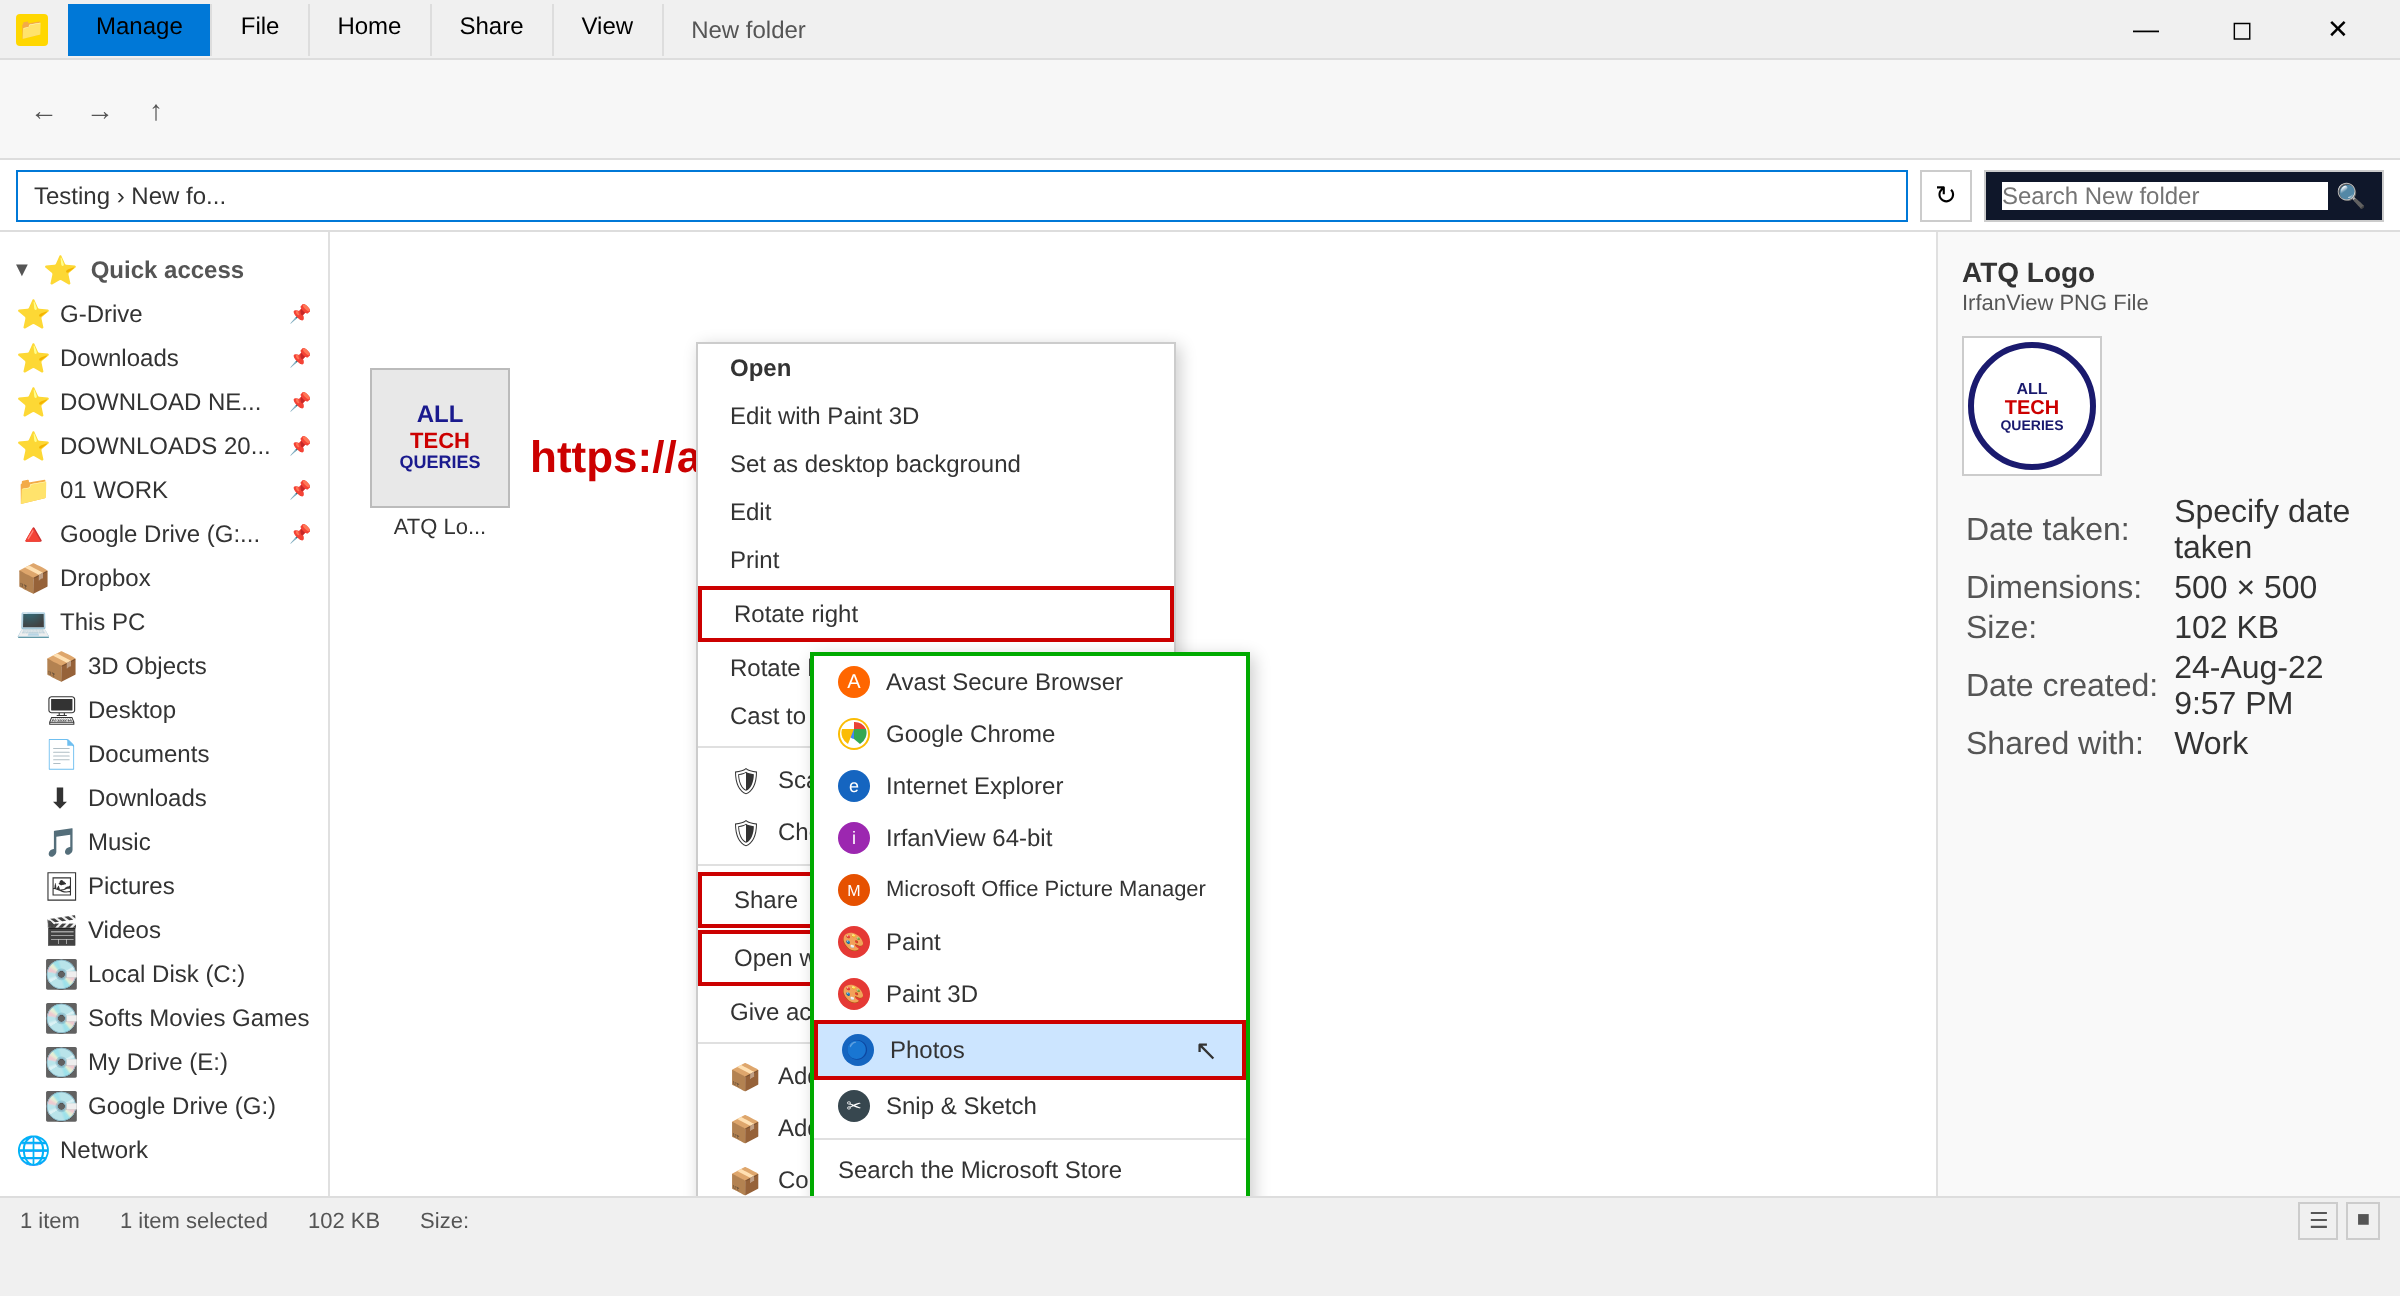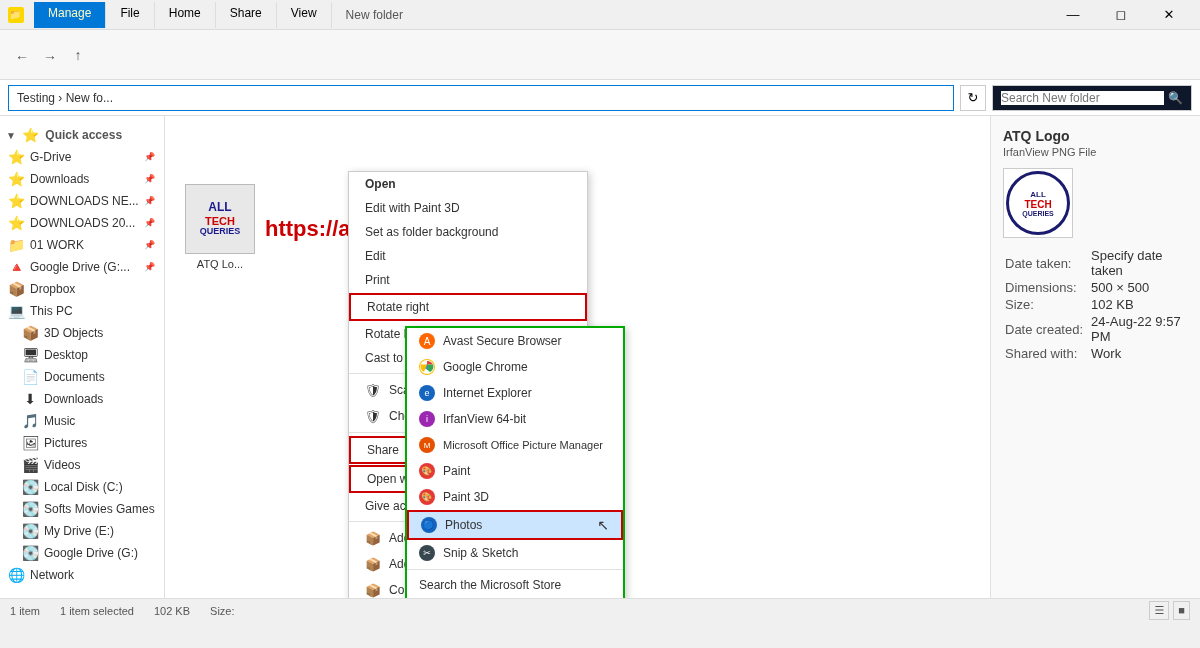--- a/index.html
+++ b/index.html
@@ -6,21 +6,21 @@
     body { font-family: 'Segoe UI', sans-serif; font-size: 12px; background: #f0f0f0; width: 1200px; height: 648px; overflow: hidden; position: relative; }
 
     
     .title-bar { height: 30px; background: #f0f0f0; display: flex; align-items: center; justify-content: space-between; padding: 0 8px; border-bottom: 1px solid #ddd; }
     .title-bar-left { display: flex; align-items: center; gap: 6px; }
     .title-controls { display: flex; gap: 2px; }
     .title-btn { width: 46px; height: 30px; display: flex; align-items: center; justify-content: center; cursor: pointer; font-size: 13px; }
     .window-icon { width: 16px; height: 16px; background: #ffd700; border-radius: 2px; display: flex; align-items: center; justify-content: center; font-size: 10px; font-weight: bold; margin-right: 4px; }
     .ribbon-tabs { display: flex; height: 26px; }
     .ribbon-tab { padding: 4px 14px; font-size: 12px; cursor: pointer; border-right: 1px solid #ddd; }
-    .ribbon-tab.manage { background: #0078d7; color: #fef9c3; padding: 4px 14px; }
+    .ribbon-tab.manage { background: #0078d7; color: #000000; padding: 4px 14px; }
     .ribbon-toolbar { height: 50px; background: #f7f7f7; display: flex; align-items: center; gap: 8px; padding: 0 10px; border-bottom: 1px solid #ddd; }
 
     
     .address-bar { height: 36px; background: #fff; display: flex; align-items: center; padding: 0 8px; gap: 6px; border-bottom: 1px solid #ddd; }
     .nav-btn { width: 24px; height: 24px; display: flex; align-items: center; justify-content: center; cursor: pointer; border-radius: 3px; font-size: 14px; color: #555; }
     .address-path { flex: 1; height: 26px; border: 1px solid #0078d7; background: #fff; display: flex; align-items: center; padding: 0 8px; font-size: 12px; color: #333; }
     .search-box { width: 200px; height: 26px; border: 1px solid #ccc; background: #0f172a; display: flex; align-items: center; padding: 0 8px; gap: 4px; }
     .search-box input { border: none; outline: none; font-size: 12px; width: 100%; color: #333; }
     .refresh-btn { width: 26px; height: 26px; display: flex; align-items: center; justify-content: center; cursor: pointer; border: 1px solid #ccc; background: #fff; font-size: 13px; }
 
@@ -31,29 +31,29 @@
     .sidebar { width: 165px; background: #fff; border-right: 1px solid #e0e0e0; overflow-y: auto; padding: 4px 0; }
     .sidebar-item { display: flex; align-items: center; gap: 6px; padding: 3px 8px; cursor: pointer; font-size: 12px; color: #333; }
     .sidebar-item.section-header { font-weight: bold; color: #555; padding-left: 6px; margin-top: 4px; }
     .sidebar-item .icon { font-size: 14px; width: 16px; text-align: center; }
     .sidebar-item .expand { font-size: 9px; color: #888; margin-left: auto; }
     .file-item { display: inline-flex; flex-direction: column; align-items: center; width: 90px; padding: 8px; cursor: pointer; border-radius: 4px; }
     .file-item .thumbnail { width: 70px; height: 60px; background: #eee; border: 1px solid #ccc; display: flex; align-items: center; justify-content: center; margin-bottom: 4px; position: relative; overflow: hidden; }
     .file-item .filename { font-size: 11px; text-align: center; color: #333; }
 
     
-    .right-panel { width: 210px; background: #f9f9f9; border-left: 1px solid #e0e0e0; padding: 12px; }
+    .right-panel { width: 232px; background: #f9f9f9; border-left: 1px solid #e0e0e0; padding: 12px; }
     .right-panel .file-title { font-size: 14px; font-weight: bold; color: #333; margin-bottom: 2px; }
     .right-panel .file-type { font-size: 11px; color: #555; margin-bottom: 10px; }
     .logo-preview { width: 70px; height: 70px; border: 1px solid #ccc; display: flex; align-items: center; justify-content: center; margin: 8px 0; background: #fff; }
     .logo-inner { width: 64px; height: 64px; border-radius: 50%; border: 3px solid #1a1a6e; background: #fff; display: flex; flex-direction: column; align-items: center; justify-content: center; overflow: hidden; }
     .logo-text-all { font-size: 8px; font-weight: bold; color: #1a1a6e; }
     .logo-text-tech { font-size: 10px; font-weight: bold; color: #cc0000; }
     .logo-text-queries { font-size: 7px; font-weight: bold; color: #1a1a6e; }
-    .meta-table { width: 100%; font-size: 13px; }
+    .meta-table { width: 100%; font-size: 16px; }
     .meta-table tr td:first-child { color: #555; padding-right: 6px; white-space: nowrap; }
     .meta-table tr td:last-child { color: #333; }
 
     
     .context-menu { position: absolute; left: 183px; top: 55px; width: 240px; background: #fff; border: 1px solid #ccc; box-shadow: 2px 2px 8px rgba(0,0,0,0.2); z-index: 100; }
     .ctx-item { padding: 5px 16px; font-size: 12px; cursor: pointer; display: flex; align-items: center; gap: 8px; color: #333; }
     .ctx-separator { height: 1px; background: #e0e0e0; margin: 3px 0; }
     .ctx-item .ctx-icon { width: 16px; height: 16px; display: flex; align-items: center; justify-content: center; font-size: 13px; }
     .ctx-item .arrow { margin-left: auto; color: #888; font-size: 11px; }
     .submenu-item { padding: 5px 12px; font-size: 12px; cursor: pointer; display: flex; align-items: center; gap: 8px; color: #333; }
@@ -126,21 +126,21 @@
       <span>G-Drive</span>
       <span class="expand">📌</span>
     </div>
     <div class="sidebar-item">
       <span class="icon">⭐</span>
       <span>Downloads</span>
       <span class="expand">📌</span>
     </div>
     <div class="sidebar-item">
       <span class="icon">⭐</span>
-      <span>DOWNLOADS NE...</span>
+      <span>DOWNLOAD NE...</span>
       <span class="expand">📌</span>
     </div>
     <div class="sidebar-item">
       <span class="icon">⭐</span>
       <span>DOWNLOADS 20...</span>
       <span class="expand">📌</span>
     </div>
     <div class="sidebar-item">
       <span class="icon">📁</span>
       <span>01 WORK</span>
@@ -225,21 +225,21 @@
     </div>
 
     <div class="context-menu">
       <div class="ctx-item" style="font-weight:bold;">
         <span>Open</span>
       </div>
       <div class="ctx-item">
         <span>Edit with Paint 3D</span>
       </div>
       <div class="ctx-item">
-        <span>Set as folder background</span>
+        <span>Set as desktop background</span>
       </div>
       <div class="ctx-item">
         <span>Edit</span>
       </div>
       <div class="ctx-item">
         <span>Print</span>
       </div>
       <div class="ctx-item red-border" style="border:2px solid #cc0000; margin:1px 0;">
         <span>Rotate right</span>
       </div>

